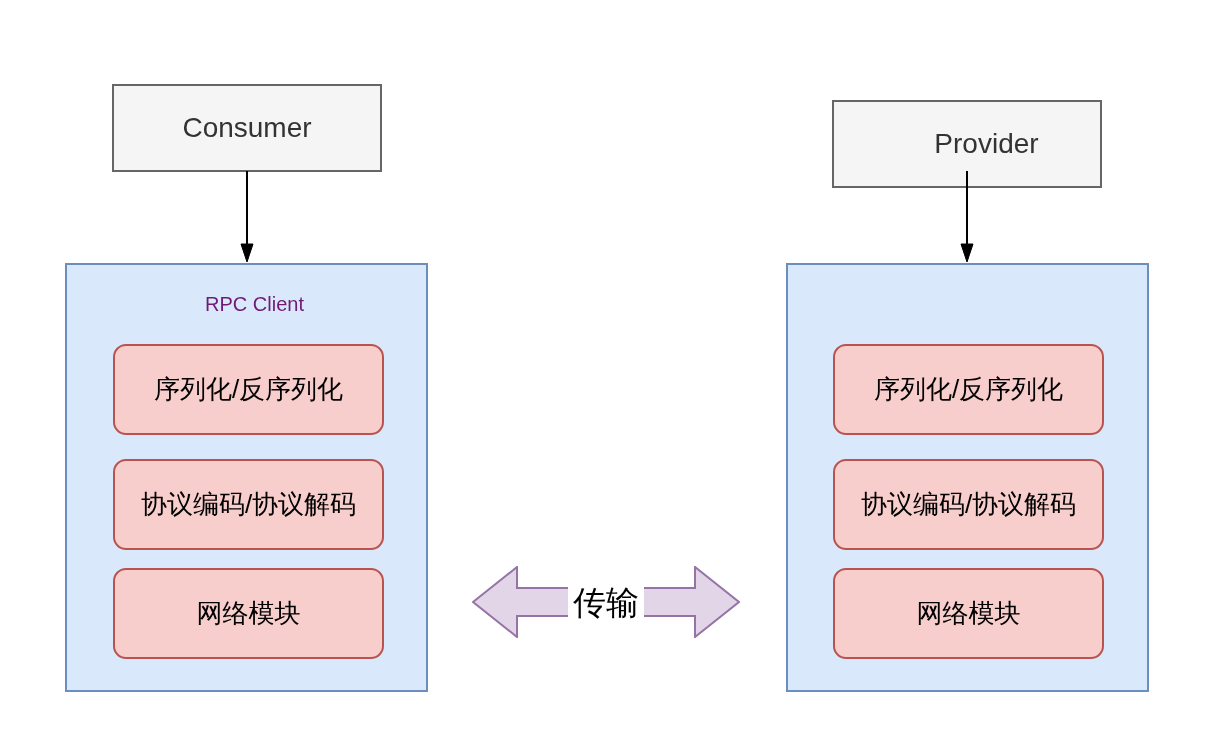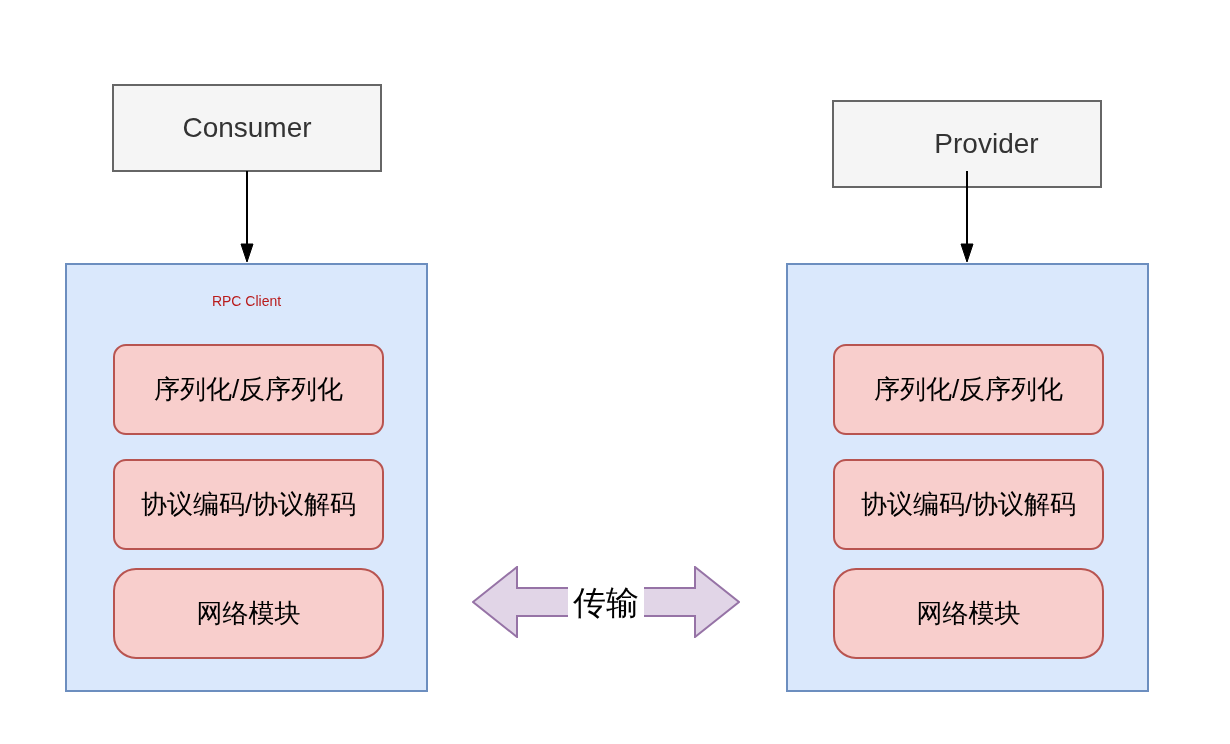--- a/index.html
+++ b/index.html
@@ -38,26 +38,26 @@
     height: 429px;
     background: #dae8fc;
     border: 2px solid #6c8ebf;
     box-sizing: border-box;
   }
   #rpc-client { left: 65px;  top: 263px; }
   #rpc-server { left: 786px; top: 263px; }
 
   .group-title {
     position: absolute;
-    left: 0;
+    left: 8px;
     top: 28px;
     width: 100%;
     text-align: center;
-    font-size: 14px;
-    color: #b91c1c;
+    font-size: 20px;
+    color: #701a75;
   }
 
   
   .module {
     position: absolute;
     width: 271px;
     height: 91px;
     background: #f8cecc;
     border: 2px solid #b85450;
     border-radius: 13px;
@@ -66,21 +66,21 @@
     align-items: center;
     justify-content: center;
     font-size: 26px;
     color: #000000;
     white-space: nowrap;
   }
   #rpc-client .module { left: 46px; }
   #rpc-server .module { left: 45px; }
   .module.m0 { top: 79px; }
   .module.m1 { top: 194px; }
-  .module.m2 { top: 303px; border-radius: 23px; }
+  .module.m2 { top: 303px; }
 
   
   .down-arrow {
     position: absolute;
     width: 18px;
     height: 92px;
   }
   #arrow-consumer { left: 238px; top: 171px; }
   #arrow-provider { left: 958px; top: 171px; }
 

